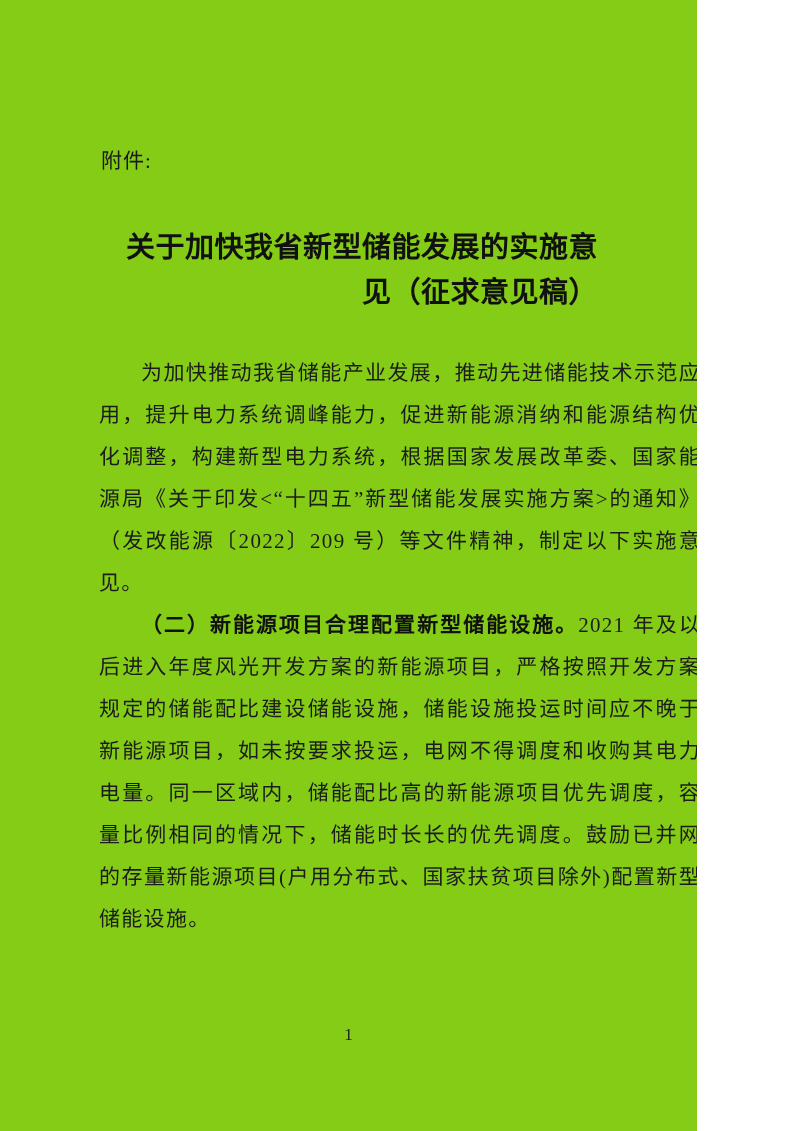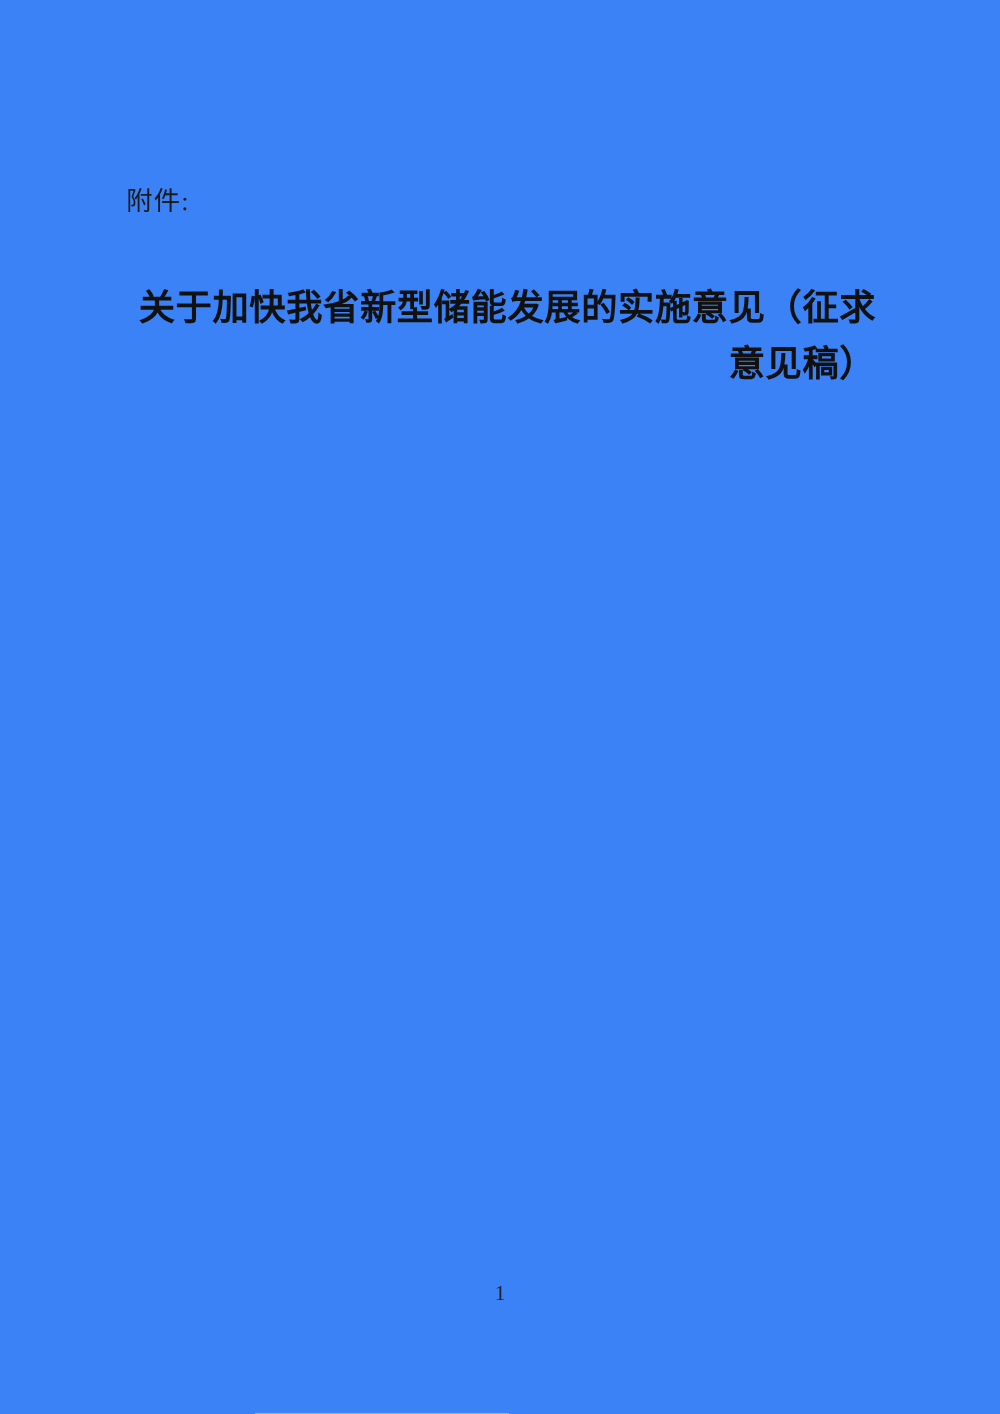--- a/index.html
+++ b/index.html
@@ -3,23 +3,23 @@
 <meta charset="utf-8">
 <style>
   * { margin: 0; padding: 0; box-sizing: border-box; }
 
   html, body {
     background: #ffffff;
   }
 
   .page {
     position: relative;
-    width: 800px;
+    width: 697px;
     height: 1131px;
-    background: #3b82f6;
+    background: #84cc16;
     overflow: hidden;
     font-family: "Liberation Serif", "DejaVu Serif", serif;
     color: #1a1a1a;
   }
 
   .attachment-label {
     margin: 148px 99px 0 101px;
     font-size: 21px;
     line-height: 26px;
     letter-spacing: 1px;
@@ -81,21 +81,23 @@
 <body>
 
 <div class="page">
 
   <div class="attachment-label">附件:</div>
 
   <h1 class="doc-title">关于加快我省新型储能发展的实施意见（征求意见稿）</h1>
 
   <div class="doc-body">
 
+    <p class="para-indent">为加快推动我省储能产业发展，推动先进储能技术示范应用，提升电力系统调峰能力，促进新能源消纳和能源结构优化调整，构建新型电力系统，根据国家发展改革委、国家能源局《关于印发&lt;“十四五”新型储能发展实施方案&gt;的通知》（发改能源〔2022〕209 号）等文件精神，制定以下实施意见。</p>
 
 
 
+    <p class="para-indent"><span class="lead">（二）新能源项目合理配置新型储能设施。</span><span>2021 年及以后进入年度风光开发方案的新能源项目，严格按照开发方案规定的储能配比建设储能设施，储能设施投运时间应不晚于新能源项目，如未按要求投运，电网不得调度和收购其电力电量。同一区域内，储能配比高的新能源项目优先调度，容量比例相同的情况下，储能时长长的优先调度。鼓励已并网的存量新能源项目(户用分布式、国家扶贫项目除外)配置新型储能设施。</span></p>
 
   </div>
 
   <div class="page-number">1</div>
 
 </div>
 
 </body></html>

